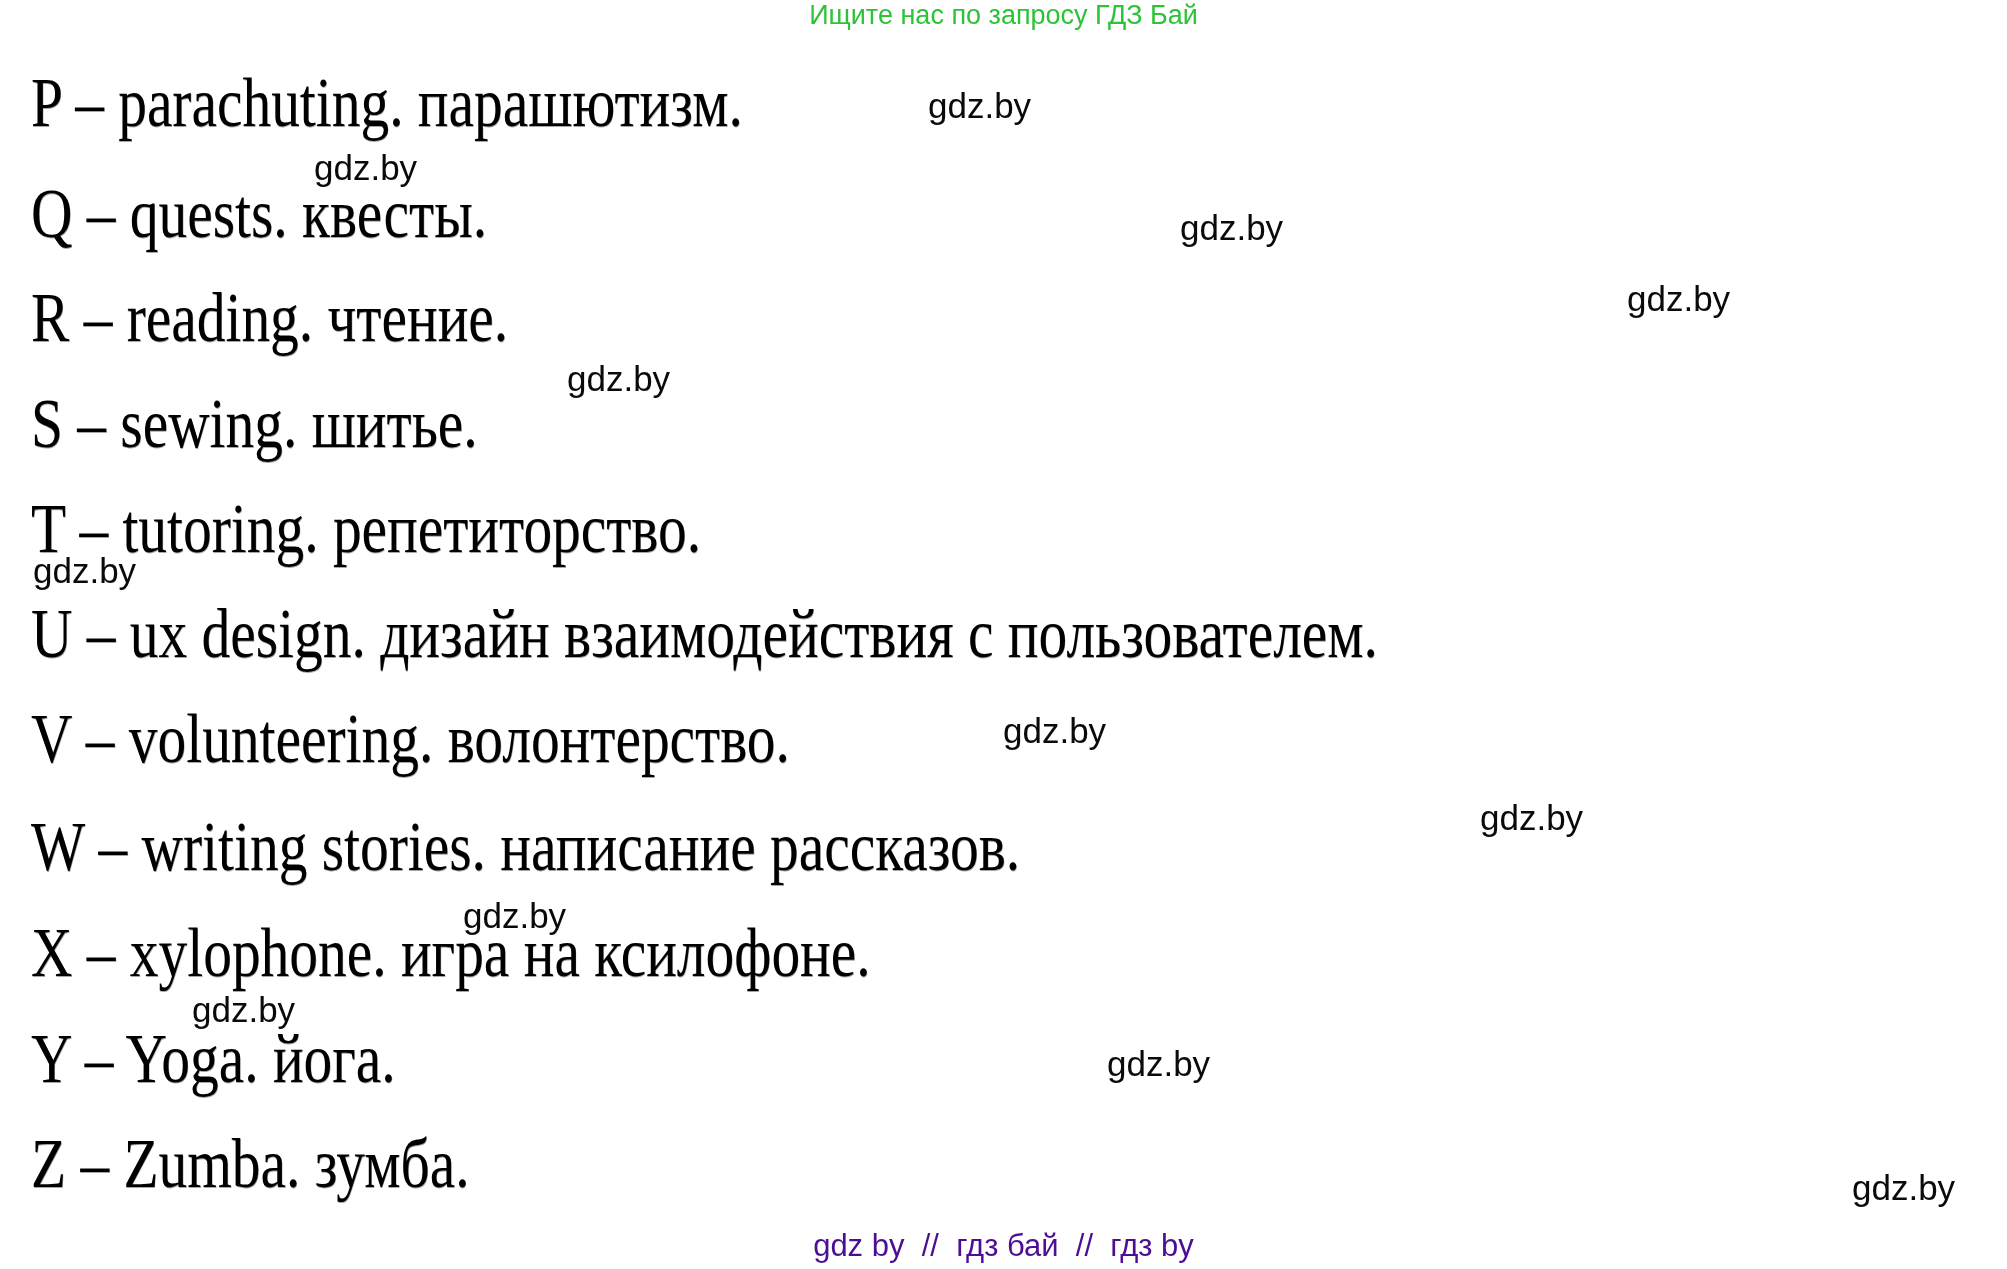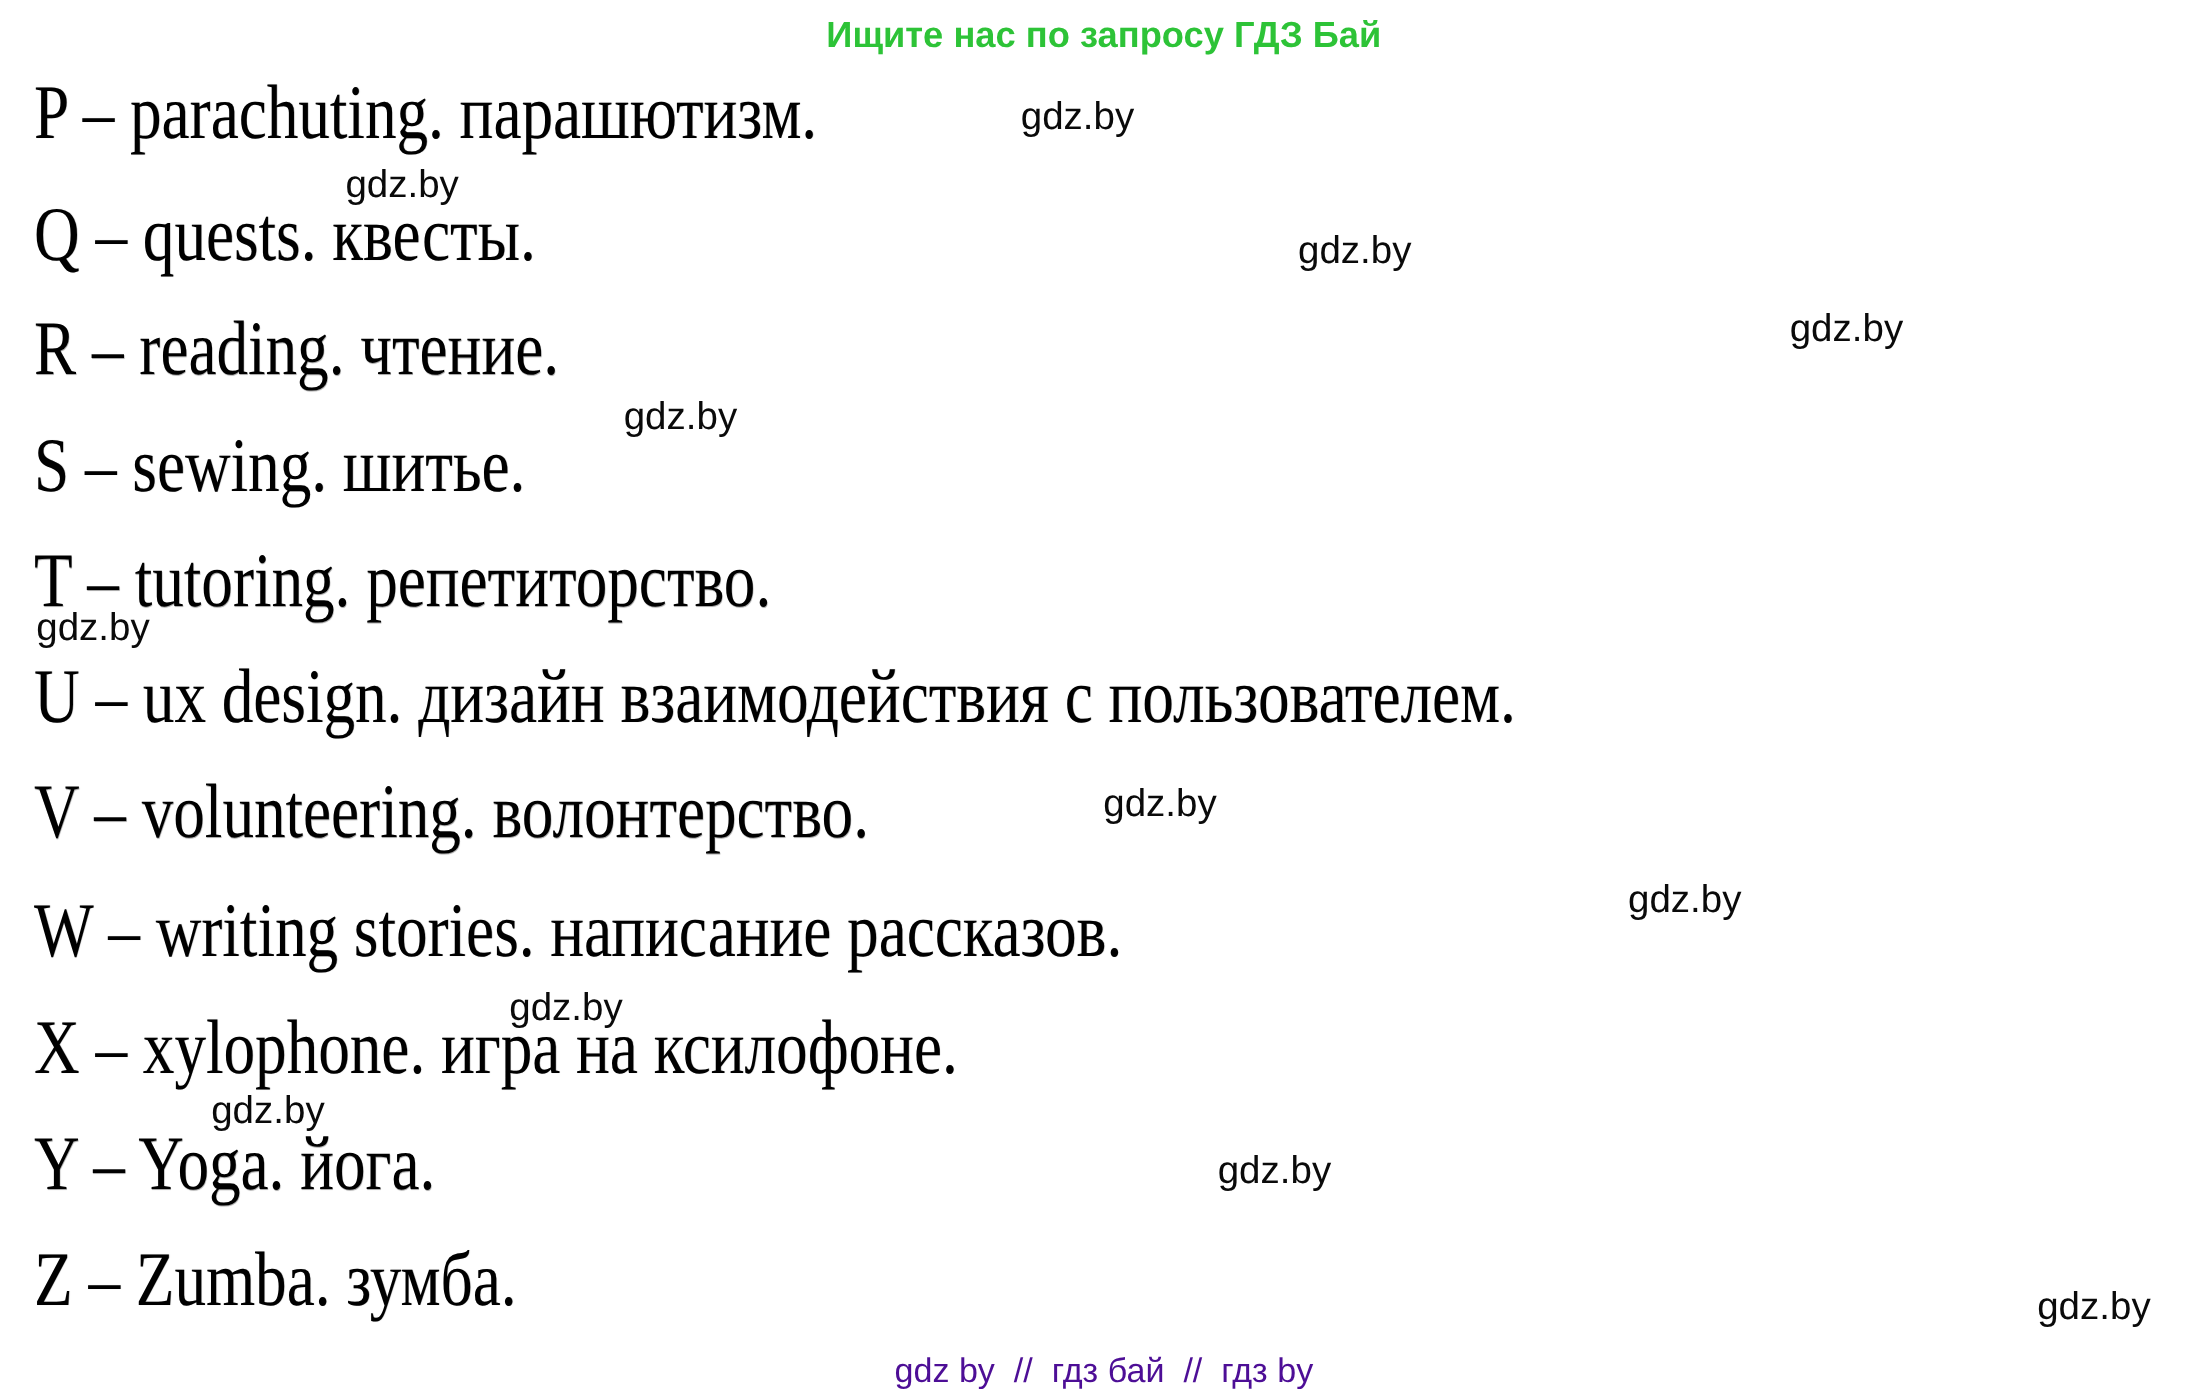--- a/index.html
+++ b/index.html
@@ -11,27 +11,27 @@
     width: 2007px;
     height: 1269px;
     background: #ffffff;
     overflow: hidden;
     font-family: "Liberation Serif", serif;
   }
 
   
   .promo-header {
     position: absolute;
-    top: 13px;
+    top: 0px;
     left: 0;
     width: 100%;
     text-align: center;
     font-family: "Liberation Sans", sans-serif;
-    font-size: 33px;
-    font-weight: 700;
+    font-size: 27px;
+    font-weight: 400;
     color: #2DC337;
     white-space: nowrap;
   }
 
   
   .hobby-line {
     position: absolute;
     left: 31px;
     white-space: nowrap;
     font-family: "Liberation Serif", serif;

